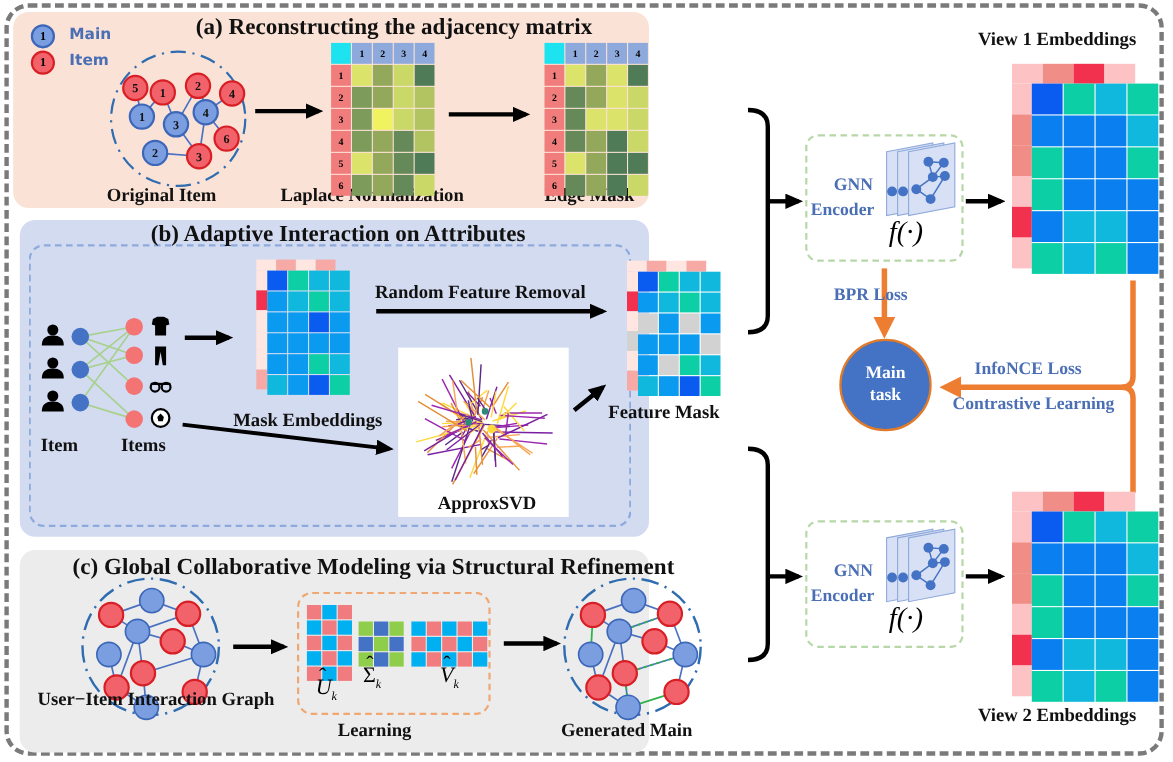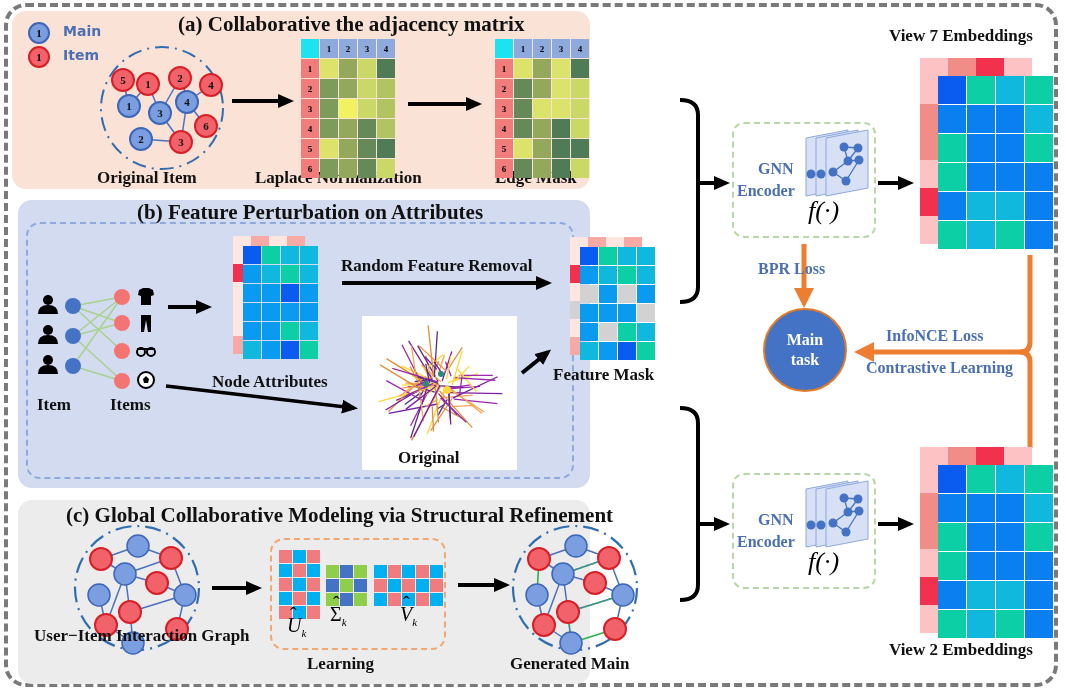--- a/index.html
+++ b/index.html
@@ -24,22 +24,22 @@
 </head>
 <body>
 
 <div class="outer-frame"></div>
 
 <div class="panel panel-a"></div>
 <div class="panel panel-b"></div>
 <div class="inner-b"></div>
 <div class="panel panel-c"></div>
 
-<div class="title" style="left:178px;top:12px;">(a) Collaborative the adjacency matrix</div>
-<div class="title" style="left:137px;top:200px;">(b) Feature Perturbation on Attributes</div>
+<div class="title" style="left:178px;top:12px;">(a) Reconstructing the adjacency matrix</div>
+<div class="title" style="left:137px;top:200px;">(b) Adaptive Interaction on Attributes</div>
 <div class="title" style="left:66px;top:503px;">(c) Global Collaborative Modeling via Structural Refinement</div>
 
 <div class="abs" style="left:28px;top:22px;width:22px;height:22px;border-radius:50%;background:#7b9ee0;border:2px solid #3c67b8;box-sizing:border-box;font-size:11px;font-weight:bold;display:flex;align-items:center;justify-content:center;">
     <span>1</span>
   </div>
 <div class="legend-text" style="left:63px;top:23px;">Main</div>
 <div class="abs" style="left:28px;top:46px;width:22px;height:22px;border-radius:50%;background:#f2626a;border:2px solid #d81f26;box-sizing:border-box;font-size:11px;font-weight:bold;display:flex;align-items:center;justify-content:center;">
     <span>1</span>
   </div>
 <div class="legend-text" style="left:63px;top:47px;">Item</div>
@@ -430,23 +430,23 @@
     <div style="position: absolute; left: 76px; top: 100px; width: 18px; height: 19px; background: rgb(79, 124, 86);"></div>
     <div style="position: absolute; left: 0px; top: 120px; width: 18px; height: 19px; background: rgb(240, 124, 124); font-size: 9px; font-weight: bold; display: flex; align-items: center; justify-content: center;">6</div>
     <div style="position: absolute; left: 19px; top: 120px; width: 18px; height: 19px; background: rgb(102, 137, 90);"></div>
     <div style="position: absolute; left: 38px; top: 120px; width: 18px; height: 19px; background: rgb(147, 168, 91);"></div>
     <div style="position: absolute; left: 57px; top: 120px; width: 18px; height: 19px; background: rgb(79, 124, 86);"></div>
     <div style="position: absolute; left: 76px; top: 120px; width: 18px; height: 19px; background: rgb(201, 216, 102);"></div>
   </div>
 
 <div class="label" style="left:37px;top:395px;">Item</div>
 <div class="label" style="left:110px;top:395px;">Items</div>
-<div class="label" style="left:212px;top:372px;">Node Attributes</div>
+<div class="label" style="left:212px;top:372px;">Mask Embeddings</div>
 <div class="label" style="left:341px;top:276px;transform:translateY(-20px);">Random Feature Removal</div>
-<div class="label" style="left:398px;top:448px;">Original</div>
+<div class="label" style="left:398px;top:448px;">ApproxSVD</div>
 <div class="label" style="left:553px;top:365px;">Feature Mask</div>
 
 <div class="abs" id="node-emb-matrix" style="left:233px;top:236px;">
     <div style="position: absolute; left: 0px; top: 0px; width: 18px; height: 10px; background: rgb(255, 230, 224);"></div>
     <div style="position: absolute; left: 18px; top: 0px; width: 18px; height: 10px; background: rgb(247, 170, 165);"></div>
     <div style="position: absolute; left: 36px; top: 0px; width: 18px; height: 10px; background: rgb(255, 230, 224);"></div>
     <div style="position: absolute; left: 54px; top: 0px; width: 18px; height: 10px; background: rgb(247, 170, 165);"></div>
     <div style="position: absolute; left: 0px; top: 10px; width: 10px; height: 18px; background: rgb(255, 230, 224);"></div>
     <div style="position: absolute; left: 0px; top: 28px; width: 10px; height: 18px; background: rgb(242, 49, 79);"></div>
     <div style="position: absolute; left: 0px; top: 46px; width: 10px; height: 18px; background: rgb(255, 230, 224);"></div>
@@ -577,21 +577,21 @@
 <div class="gnn-box" style="left:732px;top:473px;width:144px;height:116px;"></div>
 
 <div class="blue-label" style="left:758px;top:160px;">GNN</div>
 <div class="blue-label" style="left:737px;top:182px;">Encoder</div>
 <div class="abs math" style="left:808px;top:196px;font-size:26px;">f(·)</div>
 
 <div class="blue-label" style="left:758px;top:511px;">GNN</div>
 <div class="blue-label" style="left:737px;top:533px;">Encoder</div>
 <div class="abs math" style="left:808px;top:547px;font-size:26px;">f(·)</div>
 
-<div class="label" style="left:889px;top:26px;">View 7 Embeddings</div>
+<div class="label" style="left:889px;top:26px;">View 1 Embeddings</div>
 <div class="label" style="left:889px;top:640px;">View 2 Embeddings</div>
 
 <div class="abs" id="view1-matrix" style="left:920px;top:58px;">
     <div style="position: absolute; left: 0px; top: 0px; width: 28px; height: 18px; background: rgb(252, 194, 196);"></div>
     <div style="position: absolute; left: 28px; top: 0px; width: 28px; height: 18px; background: rgb(239, 141, 134);"></div>
     <div style="position: absolute; left: 56px; top: 0px; width: 28px; height: 18px; background: rgb(242, 49, 79);"></div>
     <div style="position: absolute; left: 84px; top: 0px; width: 28px; height: 18px; background: rgb(252, 194, 196);"></div>
     <div style="position: absolute; left: 0px; top: 18px; width: 18px; height: 28px; background: rgb(252, 194, 196);"></div>
     <div style="position: absolute; left: 0px; top: 46px; width: 18px; height: 28px; background: rgb(239, 141, 134);"></div>
     <div style="position: absolute; left: 0px; top: 74px; width: 18px; height: 28px; background: rgb(239, 141, 134);"></div>

